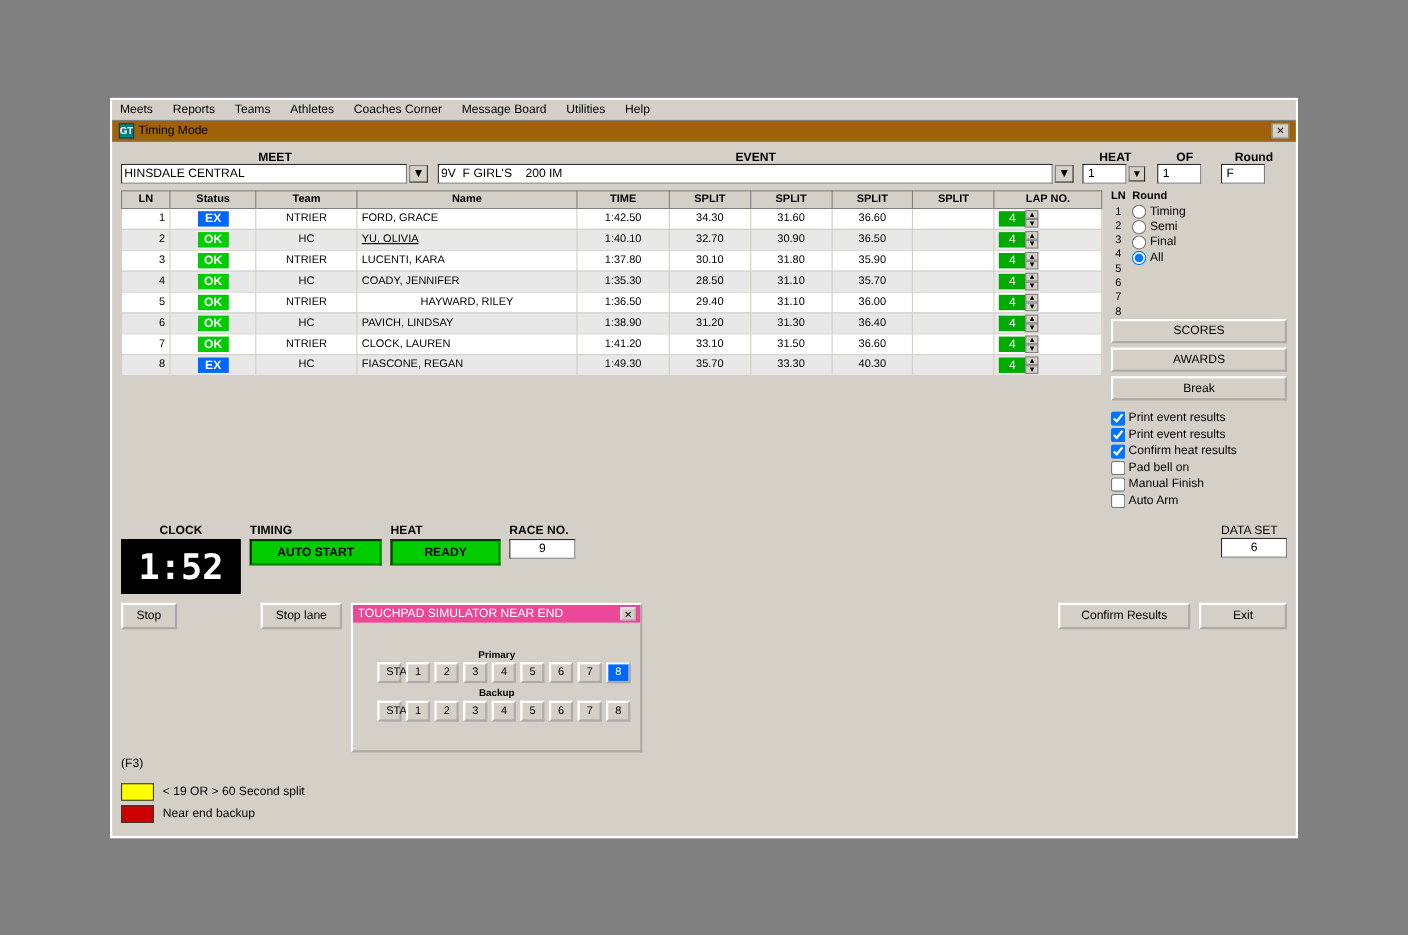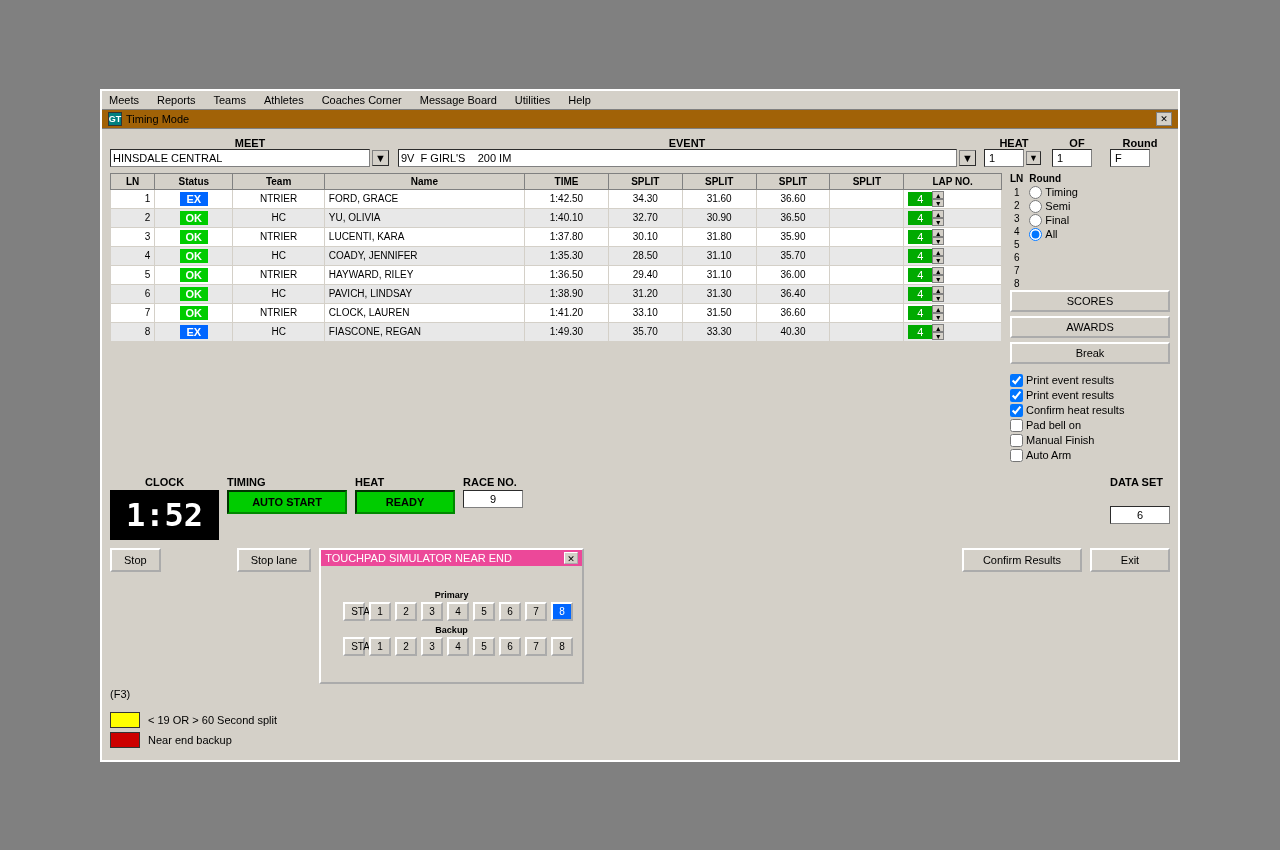--- a/index.html
+++ b/index.html
@@ -37,21 +37,21 @@
     .timing-box { }
     .timing-label { font-weight: bold; margin-bottom: 2px; }
     .auto-start-btn { background: #00cc00; color: black; border: 2px inset #008800; padding: 4px 12px; font-weight: bold; font-size: 11px; width: 120px; text-align: center; }
     .heat-box { }
     .heat-label { font-weight: bold; margin-bottom: 2px; }
     .ready-btn { background: #00cc00; color: black; border: 2px inset #008800; padding: 4px 12px; font-weight: bold; font-size: 11px; width: 100px; text-align: center; }
     .race-box { }
     .race-label { font-weight: bold; margin-bottom: 2px; }
     .race-input { background: white; border: 1px inset #808080; padding: 2px 4px; width: 60px; text-align: center; }
     .dataset-box { }
-    .dataset-label { font-weight: bold; margin-bottom: 18px; }
+    .dataset-label { font-weight: normal; margin-bottom: 1px; }
     .dataset-input { background: white; border: 1px inset #808080; padding: 2px 4px; width: 60px; text-align: center; }
     .stop-btn { background: #d4d0c8; border: 2px outset #fff; padding: 4px 12px; cursor: pointer; font-size: 11px; }
     .stop-lane-btn { background: #d4d0c8; border: 2px outset #fff; padding: 4px 12px; cursor: pointer; font-size: 11px; }
     .confirm-results-btn { background: #d4d0c8; border: 2px outset #fff; padding: 4px 16px; cursor: pointer; font-size: 11px; width: 120px; }
     .exit-btn { background: #d4d0c8; border: 2px outset #fff; padding: 4px 16px; cursor: pointer; font-size: 11px; width: 80px; }
     .checkbox-group { margin-bottom: 2px; display: flex; align-items: center; gap: 3px; }
     .legend-section { margin-top: 16px; }
     .legend-item { display: flex; align-items: center; gap: 8px; margin-bottom: 4px; }
     .legend-color { width: 30px; height: 16px; border: 1px solid #333; }
     .touchpad-window { background: #d4d0c8; border: 2px outset #fff; position: absolute; top: 320px; left: 350px; width: 265px; }
@@ -160,21 +160,21 @@
                       <span style="width:12px;height:8px;background:#d4d0c8;border:1px solid #808080;font-size:7px;text-align:center;cursor:pointer;">▲</span>
                       <span style="width:12px;height:8px;background:#d4d0c8;border:1px solid #808080;font-size:7px;text-align:center;cursor:pointer;">▼</span>
                     </div>
                   </div>
                 </td>
     </tr>
               <tr style="background: rgb(232, 232, 232);">
       <td class="ln-number">2</td>
       <td><span class="status-ok">OK</span></td>
       <td>HC</td>
-      <td style="text-align:left;">YU, OLIVIA</td>
+      <td style="text-align:left;text-decoration:underline;">YU, OLIVIA</td>
       <td>1:40.10</td>
       <td>32.70</td>
       <td>30.90</td>
       <td>36.50</td>
       <td></td>
       <td>
                   <div style="display:flex;align-items:center;">
                     <input class="lap-green" value="4" style="background: rgb(0, 170, 0); color: white; border: none; width: 24px; text-align: center;">
                     <div style="display:flex;flex-direction:column;">
                       <span style="width:12px;height:8px;background:#d4d0c8;border:1px solid #808080;font-size:7px;text-align:center;cursor:pointer;">▲</span>
@@ -220,21 +220,21 @@
                       <span style="width:12px;height:8px;background:#d4d0c8;border:1px solid #808080;font-size:7px;text-align:center;cursor:pointer;">▲</span>
                       <span style="width:12px;height:8px;background:#d4d0c8;border:1px solid #808080;font-size:7px;text-align:center;cursor:pointer;">▼</span>
                     </div>
                   </div>
                 </td>
     </tr>
               <tr style="background: white;">
       <td class="ln-number">5</td>
       <td><span class="status-ok">OK</span></td>
       <td>NTRIER</td>
-      <td style="text-align:left;">HAYWARD, RILEY</td>
+      <td style="text-align:center;">HAYWARD, RILEY</td>
       <td>1:36.50</td>
       <td>29.40</td>
       <td>31.10</td>
       <td>36.00</td>
       <td></td>
       <td>
                   <div style="display:flex;align-items:center;">
                     <input class="lap-green" value="4" style="background: rgb(0, 170, 0); color: white; border: none; width: 24px; text-align: center;">
                     <div style="display:flex;flex-direction:column;">
                       <span style="width:12px;height:8px;background:#d4d0c8;border:1px solid #808080;font-size:7px;text-align:center;cursor:pointer;">▲</span>

